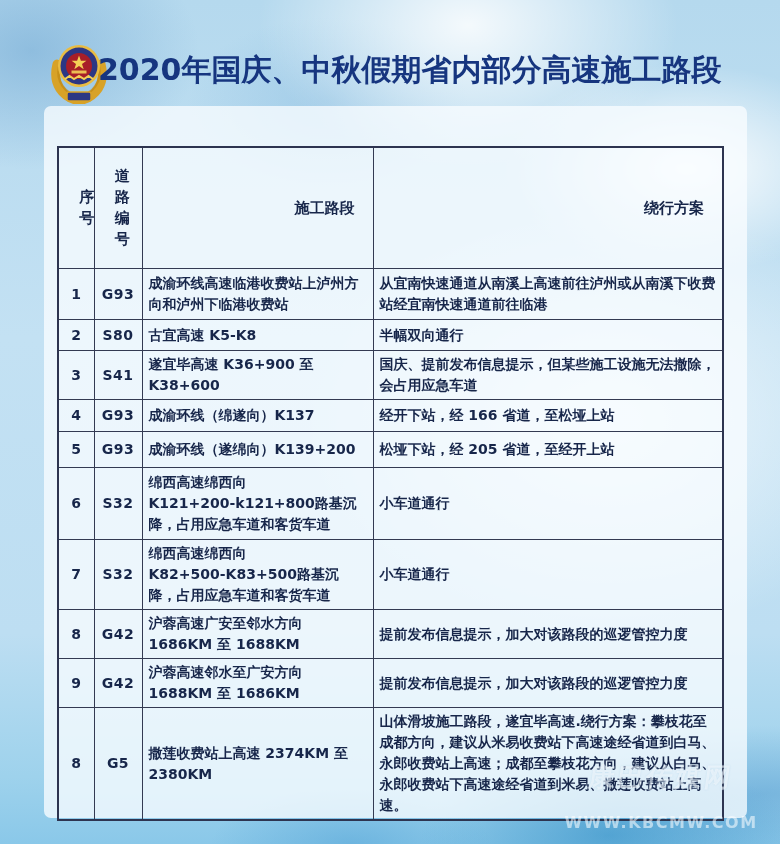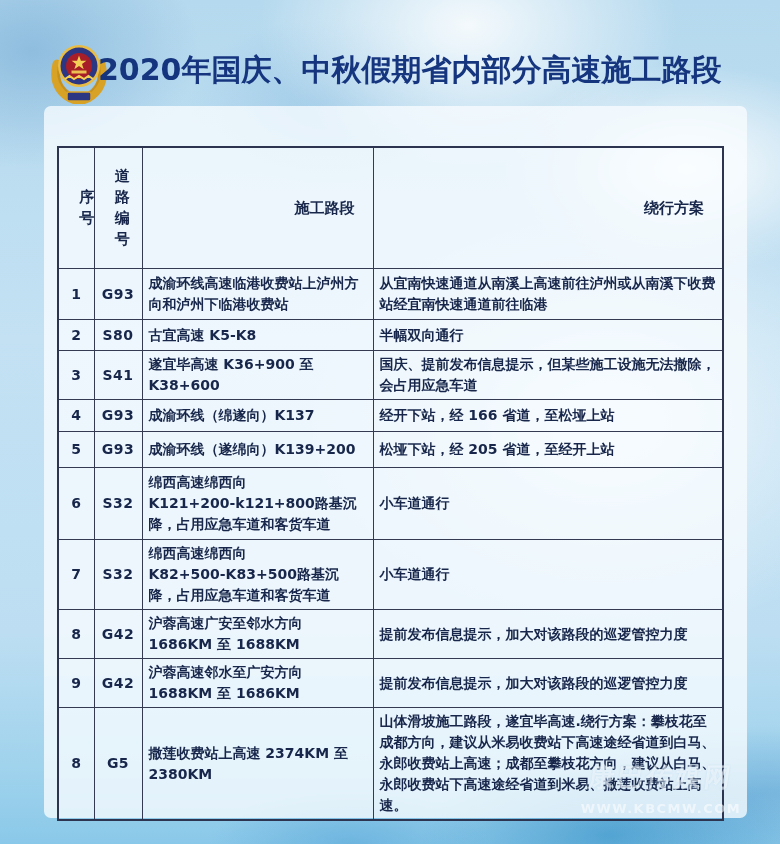--- a/index.html
+++ b/index.html
@@ -68,21 +68,21 @@
     text-align:center;color:rgba(255,255,255,0.6);
     pointer-events:none;
   }
   .wm-logo{
     font-size:26px;font-weight:900;letter-spacing:3px;
     transform:skewX(-8deg);
     color:rgba(255,255,255,0.5);
     text-shadow:0 0 2px rgba(160,200,230,0.4);
   }
   .wm-url{
-    margin-top:6px;font-size:13px;font-weight:bold;letter-spacing:1.5px;
+    margin-top:18px;font-size:16px;font-weight:bold;letter-spacing:1.5px;
     color:rgba(255,255,255,0.55);
   }
 </style>
 </head>
 <body>
 
 <div class="page">
 
   <div class="badge">
     <svg width="58" height="64" viewBox="0 0 58 64" aria-hidden="true">

